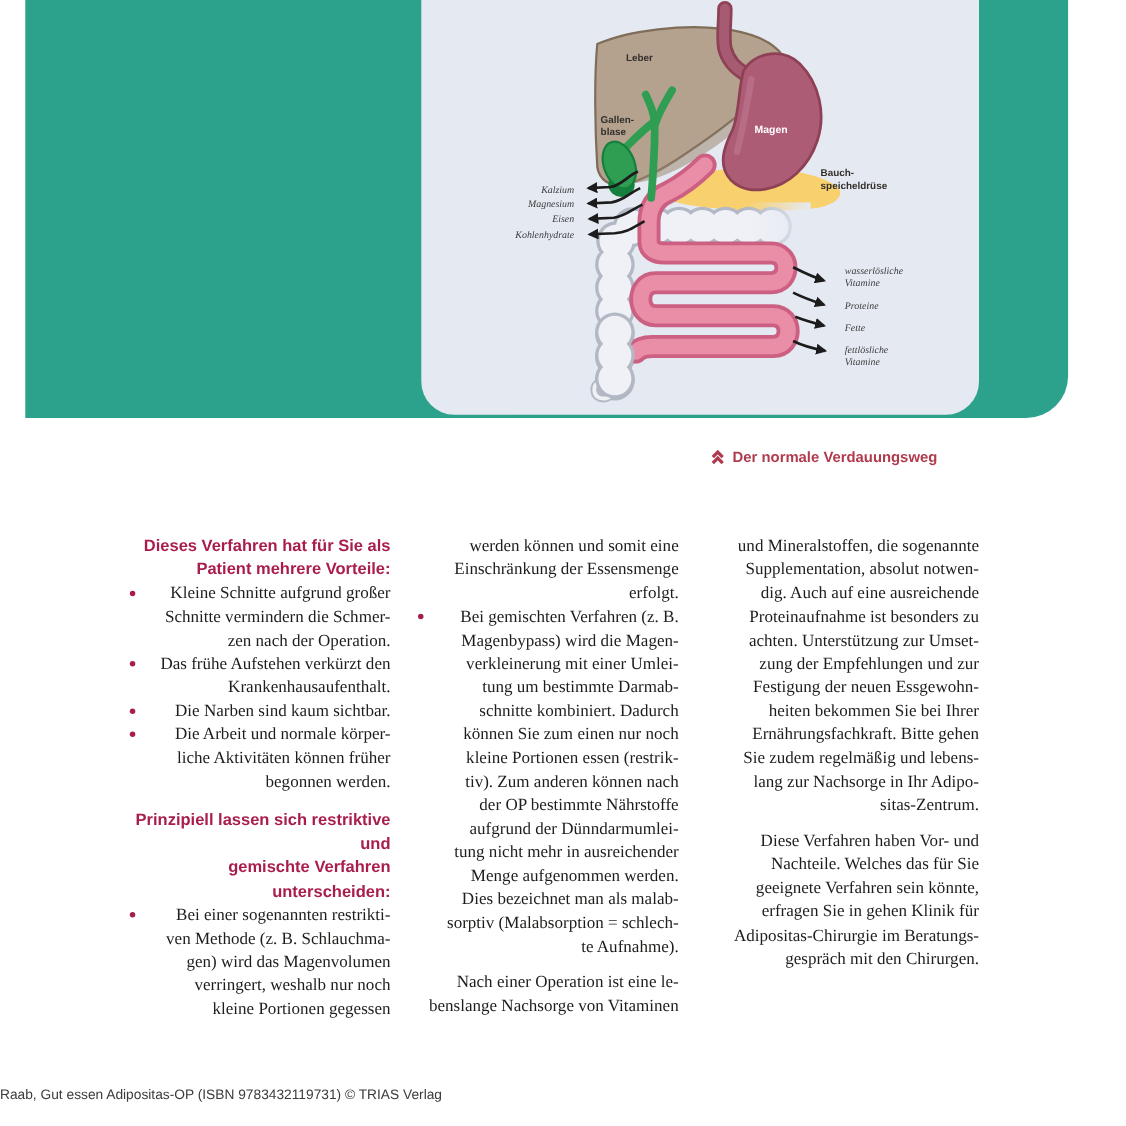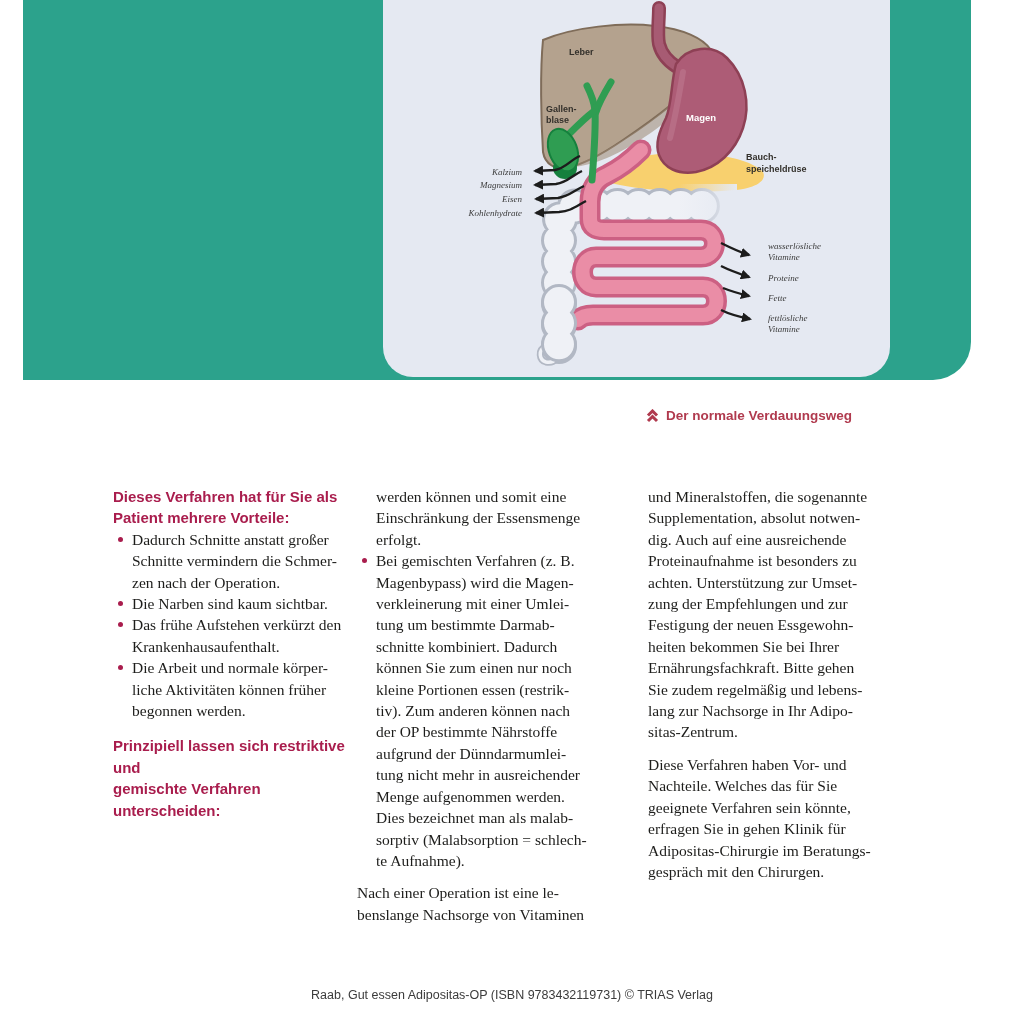--- a/index.html
+++ b/index.html
@@ -15,41 +15,41 @@
     position:absolute;left:383px;top:0;width:507px;height:377px;
     background:#e5e9f2;border-radius:0 0 30px 30px;overflow:hidden;
   }
   .caption{
     position:absolute;left:646px;top:408px;display:flex;align-items:center;gap:7px;
     font-family:"Liberation Sans", sans-serif;font-weight:bold;font-size:13.5px;
     color:#b03a4e;
   }
   .col{
     position:absolute;top:486px;width:242px;
-    font-size:15.5px;line-height:21.4px;color:#1d1d1b;
+    font-size:15.5px;line-height:21.4px;color:#1d1d1b;text-align:right;
   }
   .lines{white-space:pre-line;}
   #col1{left:113px;}
-  #col2{left:357px;}
+  #col2{left:375px;}
   #col3{left:648px;}
   .red-heading{
     font-family:"Liberation Sans", sans-serif;font-weight:bold;font-size:15px;
     color:#a91d4d;line-height:21.4px;
   }
   .bullet{display:flex;align-items:flex-start;}
   .bullet .dot{
     flex:0 0 auto;width:5px;height:5px;border-radius:50%;
     background:#a91d4d;margin:8px 9px 0 5px;
   }
   .bullet .btxt{flex:1 1 auto;}
   .cont{padding-left:19px;}
   .gap14{height:14px;}
   .gap11{height:11px;}
   .footer{
-    position:absolute;left:0;top:988px;width:1024px;text-align:center;
+    position:absolute;left:0;top:988px;width:1024px;text-align:left;
     font-family:"Liberation Sans", sans-serif;font-size:12.5px;color:#3b3b3b;
   }
   svg text{font-family:"Liberation Sans", sans-serif;}
   .organ-label{font-size:9px;font-weight:700;fill:#33302b;}
   .organ-label-white{font-size:9.5px;font-weight:700;fill:#ffffff;}
   .nutrient{font-family:"Liberation Serif", serif;font-style:italic;font-size:9px;fill:#3c3c3c;}
 </style>
 </head>
 <body>
 
@@ -149,42 +149,50 @@
     <path d="M2,12 L6.5,7.5 L11,12" fill="none" stroke="#b03a4e" stroke-width="3"></path>
   </svg>
   <span>Der normale Verdauungsweg</span>
 </div>
 
 <div class="col" id="col1">
   <div class="red-heading lines">Dieses Verfahren hat für Sie als
 Patient mehrere Vorteile:</div>
   <div class="bullet">
     <span class="dot"></span>
-    <span class="btxt lines">Dadurch Schnitte anstatt großer
+    <span class="btxt lines">Kleine Schnitte aufgrund großer
 Schnitte vermindern die Schmer-
 zen nach der Operation.</span>
   </div>
   <div class="bullet">
     <span class="dot"></span>
-    <span class="btxt lines">Die Narben sind kaum sichtbar.</span>
-  </div>
-  <div class="bullet">
-    <span class="dot"></span>
     <span class="btxt lines">Das frühe Aufstehen verkürzt den
 Krankenhausaufenthalt.</span>
+  </div>
+  <div class="bullet">
+    <span class="dot"></span>
+    <span class="btxt lines">Die Narben sind kaum sichtbar.</span>
   </div>
   <div class="bullet">
     <span class="dot"></span>
     <span class="btxt lines">Die Arbeit und normale körper-
 liche Aktivitäten können früher
 begonnen werden.</span>
   </div>
   <div class="gap14"></div>
   <div class="red-heading lines">Prinzipiell lassen sich restriktive und
 gemischte Verfahren unterscheiden:</div>
+  <div class="bullet">
+    <span class="dot"></span>
+    <span class="btxt lines">Bei einer sogenannten restrikti-
+ven Methode (z. B. Schlauchma-
+gen) wird das Magenvolumen
+verringert, weshalb nur noch
+kleine Portionen gegessen</span>
+  </div>
 </div>
 
 <div class="col" id="col2">
   <div class="cont lines">werden können und somit eine
 Einschränkung der Essensmenge
 erfolgt.</div>
   <div class="bullet">
     <span class="dot"></span>
     <span class="btxt lines">Bei gemischten Verfahren (z. B.
 Magenbypass) wird die Magen-

